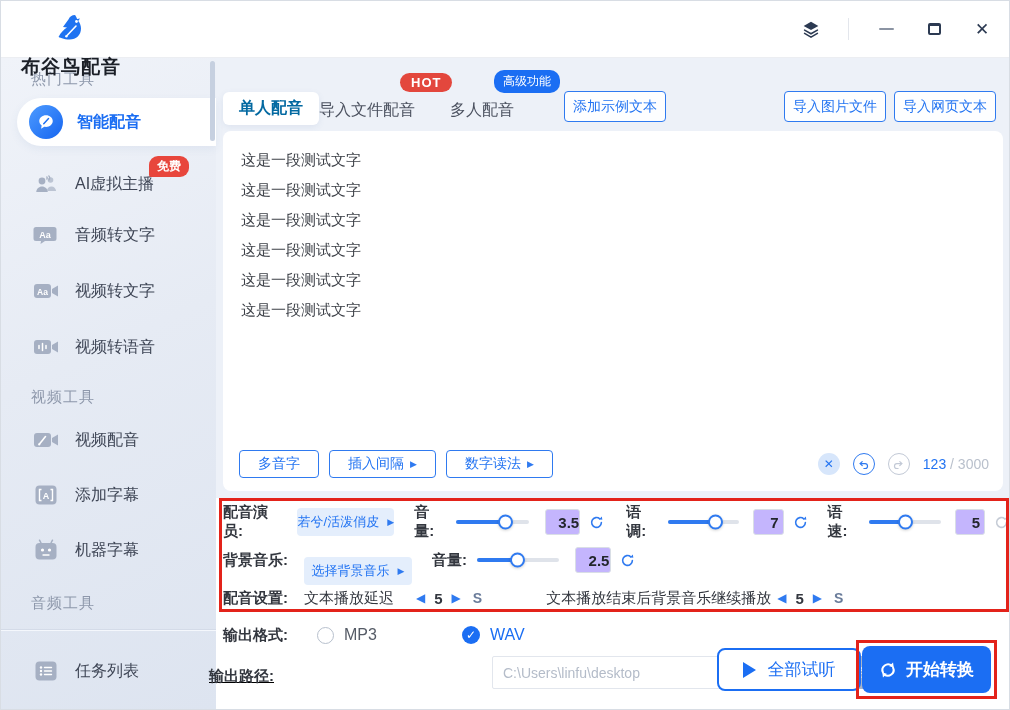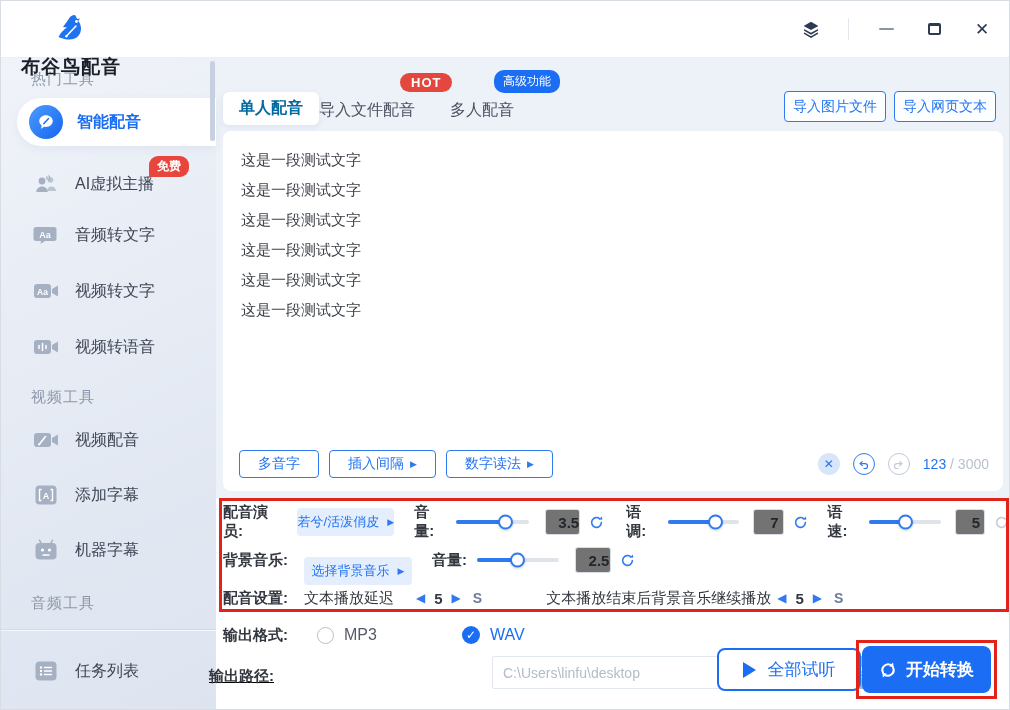--- a/index.html
+++ b/index.html
@@ -58,21 +58,21 @@
   
   .bottom-section { position:absolute; left:215px; top:497px; right:0; bottom:0; background:#fff; }
 
   .row-label { font-size:15px; font-weight:bold; color:#33373f; }
   .set-row { position:absolute; display:flex; align-items:center; }
   .chip-btn { background:#e4eefc; color:#2374f2; font-size:13px; border-radius:4px; height:28px; display:flex; align-items:center; justify-content:center; gap:8px; cursor:pointer; }
   .mini-label { font-size:15px; color:#33373f; font-weight:bold; }
   .slider { position:relative; height:4px; background:#dfe3ea; border-radius:2px; }
   .slider .fill { position:absolute; left:0; top:0; height:4px; background:#2f7af0; border-radius:2px; }
   .slider .thumb { position:absolute; right:-7px; top:50%; transform:translateY(-50%); width:15px; height:15px; background:#fff; border:2px solid #2f7af0; border-radius:50%; box-shadow:0 1px 3px rgba(0,0,0,.18); cursor:pointer; }
-  .val-box { border:1px solid #d9dee6; border-radius:3px; background:#737373; height:26px; display:flex; align-items:center; justify-content:center; font-size:15px; font-weight:bold; color:#23262c;padding-left:12px; }
+  .val-box { border:1px solid #d9dee6; border-radius:3px; background:#c4b5fd; height:26px; display:flex; align-items:center; justify-content:center; font-size:15px; font-weight:bold; color:#23262c;padding-left:12px; }
   .refresh { color:#2f7af0; display:flex; cursor:pointer; }
   .refresh.gray { color:#c6ccd6; }
   .stepper { color:#2f7af0; font-size:12px; cursor:pointer; }
   .step-val { font-size:15px; font-weight:bold; color:#33373f; }
   .step-unit { font-size:14px; font-weight:bold; color:#6a7c9a; }
   .plain-label { font-size:15px; color:#33373f; }
 
   
   .annotate { position:absolute; border:3px solid #e3231a; pointer-events:none; z-index:8; }
 
@@ -239,20 +239,21 @@
 
     <div class="side-scroll"></div>
   </aside>
 
   <div class="tab active" style="left:222px; top:91px;">单人配音</div>
   <div class="tab" style="left:318px; top:99px;">导入文件配音</div>
   <div class="tab" style="left:449px; top:99px;">多人配音</div>
   <div class="badge-hot">HOT</div>
   <div class="badge-adv">高级功能</div>
 
+  <div class="btn-outline-sm" style="left:563px">添加示例文本</div>
   <div class="btn-outline-sm" style="left:783px">导入图片文件</div>
   <div class="btn-outline-sm" style="left:893px">导入网页文本</div>
 
   <div class="editor-card">
     <div class="editor-lines">
       <div class="editor-line">这是一段测试文字</div>
       <div class="editor-line">这是一段测试文字</div>
       <div class="editor-line">这是一段测试文字</div>
       <div class="editor-line">这是一段测试文字</div>
       <div class="editor-line">这是一段测试文字</div>

